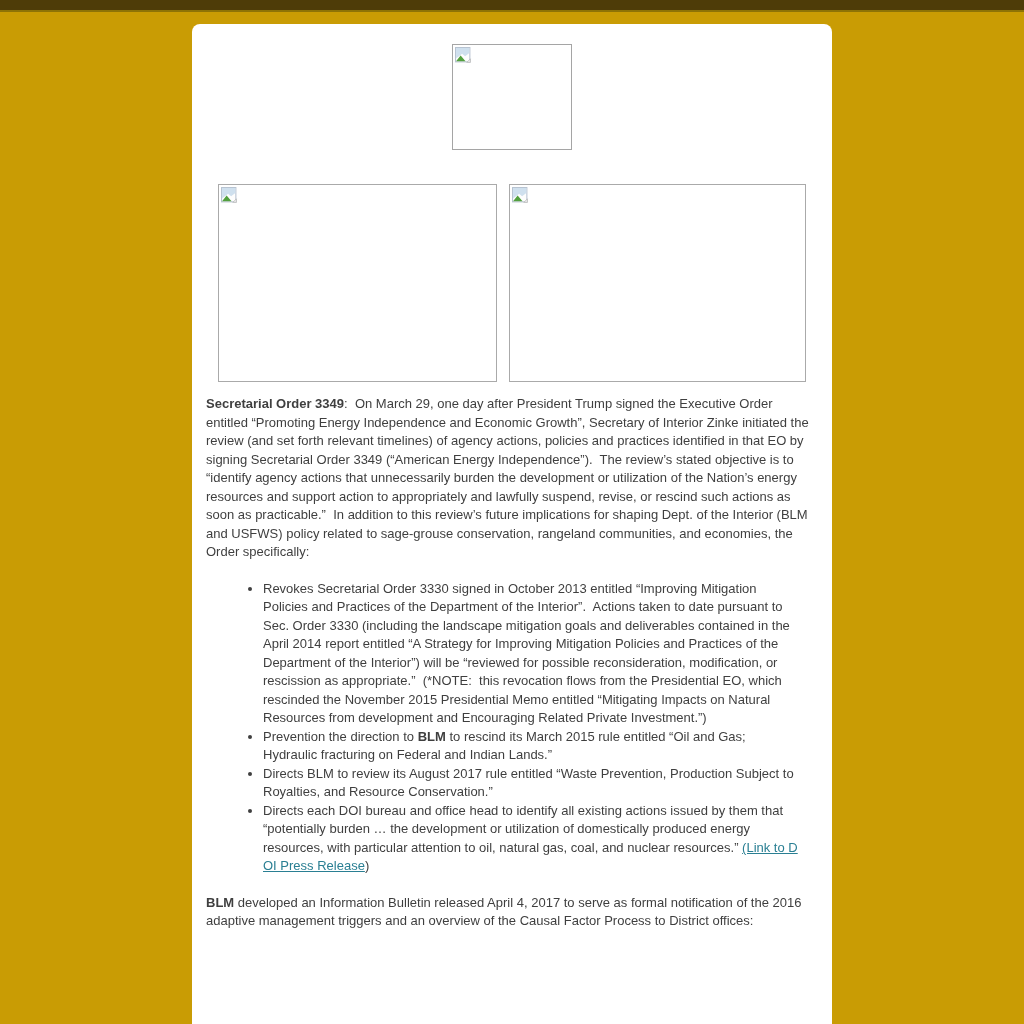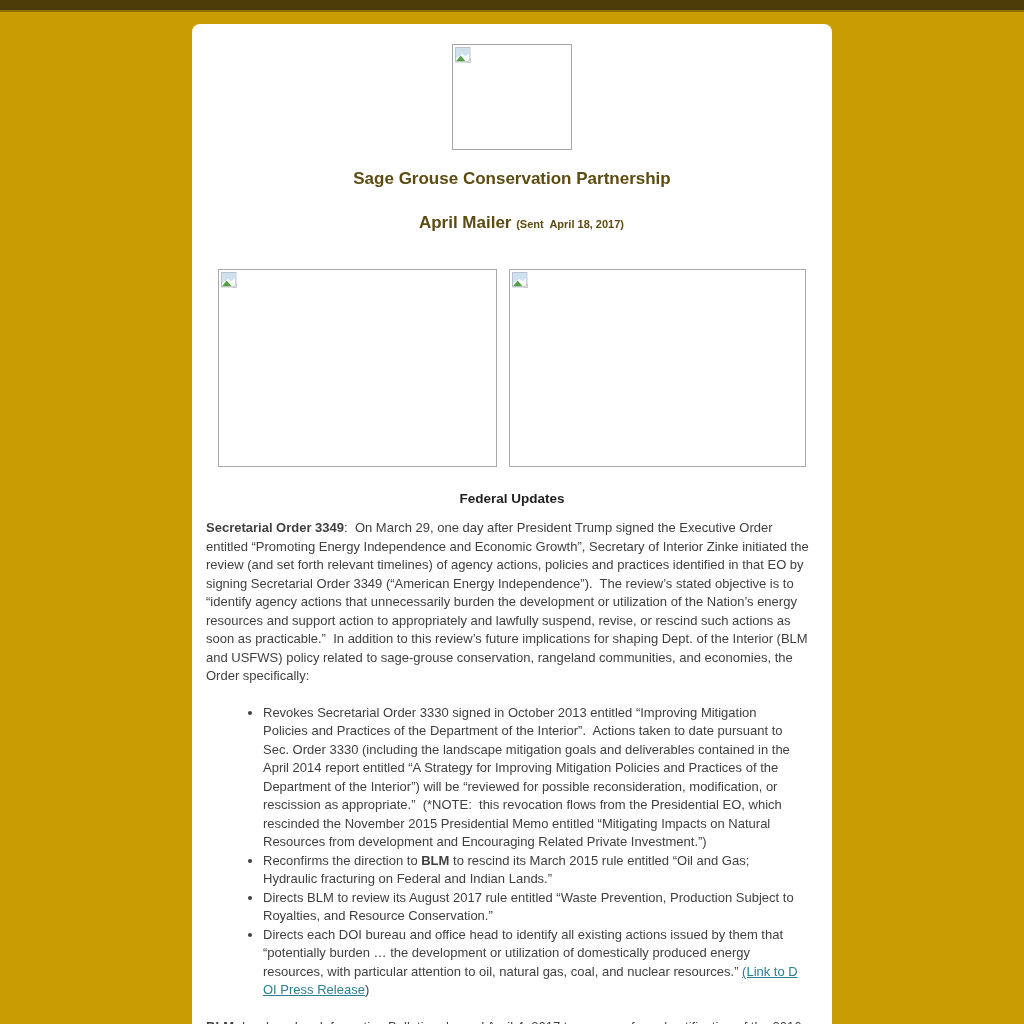--- a/index.html
+++ b/index.html
@@ -81,48 +81,45 @@
 
   <div class="logo-box">
     <svg class="broken-icon" viewBox="0 0 16 16">
       <rect x="0.5" y="0.5" width="13.5" height="13.5" fill="#fdfdfd" stroke="#b7c3d1"></rect>
       <path d="M1 1 h12.5 v4.6 l-4 3.1 -2.8 -2.4 L1 10.8 z" fill="#cfe0ee"></path>
       <path d="M1 13.5 l4.3 -5.6 3.8 4.6 0.9 1 z" fill="#53a03f"></path>
       <path d="M14.5 14.5 h-3.4 l3.4 -3.4 z" fill="#ececec" stroke="#b0b0b0" stroke-width="0.6"></path>
     </svg>
   </div>
 
-  <h1 class="title"><span>Sage Grouse Conservation Partnership</span><br>
-    <span>April Mailer </span><span class="suffix">(Sent  April 18, 2017)</span></h1>
 
   <div class="photo-row">
     <div class="photo-box left">
       <svg class="broken-icon" viewBox="0 0 16 16">
         <rect x="0.5" y="0.5" width="13.5" height="13.5" fill="#fdfdfd" stroke="#b7c3d1"></rect>
         <path d="M1 1 h12.5 v4.6 l-4 3.1 -2.8 -2.4 L1 10.8 z" fill="#cfe0ee"></path>
         <path d="M1 13.5 l4.3 -5.6 3.8 4.6 0.9 1 z" fill="#53a03f"></path>
         <path d="M14.5 14.5 h-3.4 l3.4 -3.4 z" fill="#ececec" stroke="#b0b0b0" stroke-width="0.6"></path>
       </svg>
     </div>
     <div class="photo-box right">
       <svg class="broken-icon" viewBox="0 0 16 16">
         <rect x="0.5" y="0.5" width="13.5" height="13.5" fill="#fdfdfd" stroke="#b7c3d1"></rect>
         <path d="M1 1 h12.5 v4.6 l-4 3.1 -2.8 -2.4 L1 10.8 z" fill="#cfe0ee"></path>
         <path d="M1 13.5 l4.3 -5.6 3.8 4.6 0.9 1 z" fill="#53a03f"></path>
         <path d="M14.5 14.5 h-3.4 l3.4 -3.4 z" fill="#ececec" stroke="#b0b0b0" stroke-width="0.6"></path>
       </svg>
     </div>
   </div>
 
-  <h2 class="section-heading">Federal Updates</h2>
 
   <div class="blocks">
       <p><span class="b">Secretarial Order 3349</span><span>:  On March 29, one day after President Trump signed the Executive Order entitled “Promoting Energy Independence and Economic Growth”, Secretary of Interior Zinke initiated the review (and set forth relevant timelines) of agency actions, policies and practices identified in that EO by signing Secretarial Order 3349 (“American Energy Independence”).  The review’s stated objective is to “identify agency actions that unnecessarily burden the development or utilization of the Nation’s energy resources and support action to appropriately and lawfully suspend, revise, or rescind such actions as soon as practicable.”  In addition to this review’s future implications for shaping Dept. of the Interior (BLM and USFWS) policy related to sage-grouse conservation, rangeland communities, and economies, the Order specifically:</span></p>
       <ul>
         <li><span>Revokes Secretarial Order 3330 signed in October 2013 entitled “Improving Mitigation Policies and Practices of the Department of the Interior”.  Actions taken to date pursuant to Sec. Order 3330 (including the landscape mitigation goals and deliverables contained in the April 2014 report entitled “A Strategy for Improving Mitigation Policies and Practices of the Department of the Interior”) will be “reviewed for possible reconsideration, modification, or rescission as appropriate.”  (*NOTE:  this revocation flows from the Presidential EO, which rescinded the November 2015 Presidential Memo entitled “Mitigating Impacts on Natural Resources from development and Encouraging Related Private Investment.”)</span></li>
-        <li><span>Reconfirms the direction to </span><span class="b">BLM</span><span> to rescind its March 2015 rule entitled “Oil and Gas; Hydraulic fracturing on Federal and Indian Lands.”</span></li>
+        <li><span>Prevention the direction to </span><span class="b">BLM</span><span> to rescind its March 2015 rule entitled “Oil and Gas; Hydraulic fracturing on Federal and Indian Lands.”</span></li>
         <li><span>Directs BLM to review its August 2017 rule entitled “Waste Prevention, Production Subject to Royalties, and Resource Conservation.”</span></li>
         <li><span>Directs each DOI bureau and office head to identify all existing actions issued by them that “potentially burden … the development or utilization of domestically produced energy resources, with particular attention to oil, natural gas, coal, and nuclear resources.” </span><a href="#">(Link to DOI Press Release</a><span>)</span></li>
       </ul>
       <p><span class="b">BLM</span><span> developed an Information Bulletin released April 4, 2017 to serve as formal notification of the 2016 adaptive management triggers and an overview of the Causal Factor Process to District offices: </span></p>
     </div>
 
 </div>
 
 </body></html>

